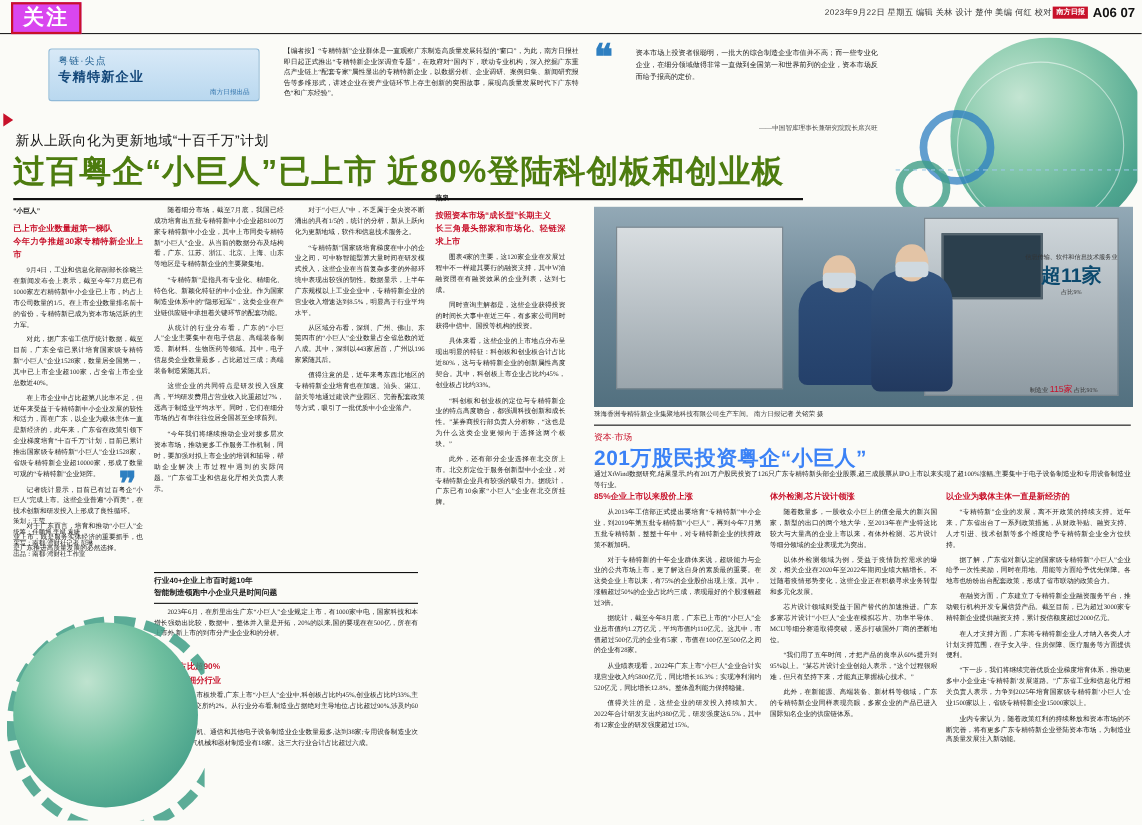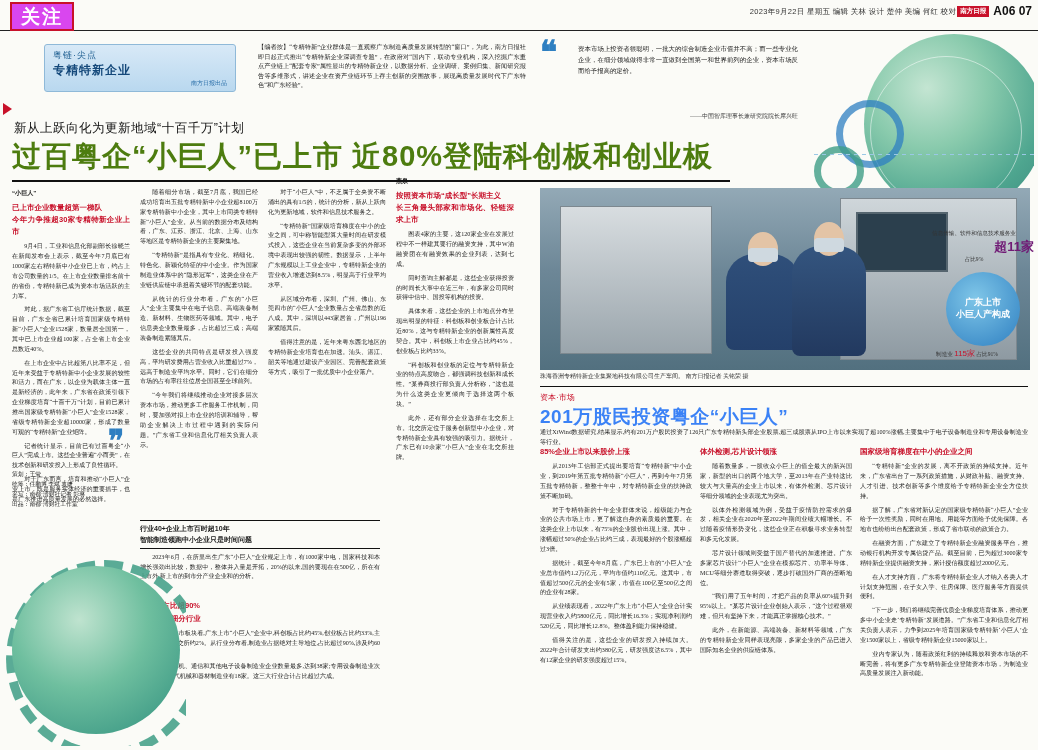--- a/index.html
+++ b/index.html
@@ -192,21 +192,21 @@
     position:absolute;left:540px;top:372px;width:490px;
     font-size:6px;color:#333;
   }
 
   
   .statbox{
     position:absolute;right:4px;top:230px;width:120px;height:130px;
     text-align:center;
   }
   .statbox .t{font-size:5.6px;color:#333;}
-  .statbox .n{font-family:"Liberation Sans",sans-serif;font-weight:bold;font-size:13px;color:#701a75;text-align:right;}
+  .statbox .n{font-family:"Liberation Sans",sans-serif;font-weight:bold;font-size:18px;color:#0c4a6e;}
   .circle-badge{
     position:absolute;right:18px;top:272px;width:74px;height:74px;border-radius:50%;
     background:radial-gradient(circle at 40% 35%,#7fc6e8,#2e7fc1);
     color:#fff;font-family:"Liberation Sans",sans-serif;font-weight:bold;
     font-size:9px;line-height:1.3;display:flex;align-items:center;justify-content:center;
     text-align:center;
   }
 
   
   .sub-kicker{
@@ -344,22 +344,20 @@
     <div class="mask m1"></div>
     <div class="mask m2"></div>
   </div>
   <div class="photo-cap">珠海香洲专精特新企业集聚地科技有限公司生产车间。 南方日报记者 关铭荣 摄</div>
 
   <div class="statbox">
     <div class="t">信息传输、软件和信息技术服务业</div>
     <div class="n">超11家</div>
     <div class="t">占比9%</div>
   </div>
-  <div class="circle-badge" style="white-space:pre-line">广东上市
-小巨人产构成</div>
   <div style="position:absolute;right:6px;top:348px;width:130px;text-align:center;font-size:5.6px;color:#333">
     <span>制造业</span>
     <span style="color:#c8112a;font-weight:normal;font-size:8px;font-family:'Liberation Sans',sans-serif">115家</span>
     <span>占比91%</span>
   </div>
 
   <div class="sub-rule"></div>
   <div class="sub-kicker">资本·市场</div>
   <div class="sub-headline">201万股民投资粤企“小巨人”</div>
   <div class="sub-lead">通过XtWind数据研究,结果显示,约有201万户股民投资了126只广东专精特新头部企业股票,超三成股票从IPO上市以来实现了超100%涨幅,主要集中于电子设备制造业和专用设备制造业等行业。</div>
@@ -376,21 +374,21 @@
   <div class="col" id="c6">
     <p class="subhead-red">体外检测,芯片设计领涨</p>
     <p>随着数量多，一股收众小巨上的值全最大的新兴国家，新型的出口的两个地大学，至2013年在产业特这比较大与大量高的企业上市以来，有体外检测、芯片设计等细分领域的企业表现尤为突出。</p>
     <p>以体外检测领域为例，受益于疫情防控需求的爆发，相关企业在2020年至2022年期间业绩大幅增长。不过随着疫情形势变化，这些企业正在积极寻求业务转型和多元化发展。</p>
     <p>芯片设计领域则受益于国产替代的加速推进。广东多家芯片设计“小巨人”企业在模拟芯片、功率半导体、MCU等细分赛道取得突破，逐步打破国外厂商的垄断地位。</p>
     <p>“我们用了五年时间，才把产品的良率从60%提升到95%以上。”某芯片设计企业创始人表示，“这个过程很艰难，但只有坚持下来，才能真正掌握核心技术。”</p>
     <p>此外，在新能源、高端装备、新材料等领域，广东的专精特新企业同样表现亮眼，多家企业的产品已进入国际知名企业的供应链体系。</p>
   </div>
 
   <div class="col" id="c7">
-    <p class="subhead-red">国家级培育梯度在中小的企业之间</p>
+    <p class="subhead-red">以企业为载体主体一直是新经济的</p>
     <p>“专精特新”企业的发展，离不开政策的持续支持。近年来，广东省出台了一系列政策措施，从财政补贴、融资支持、人才引进、技术创新等多个维度给予专精特新企业全方位扶持。</p>
     <p>据了解，广东省对新认定的国家级专精特新“小巨人”企业给予一次性奖励，同时在用地、用能等方面给予优先保障。各地市也纷纷出台配套政策，形成了省市联动的政策合力。</p>
     <p>在融资方面，广东建立了专精特新企业融资服务平台，推动银行机构开发专属信贷产品。截至目前，已为超过3000家专精特新企业提供融资支持，累计授信额度超过2000亿元。</p>
     <p>在人才支持方面，广东将专精特新企业人才纳入各类人才计划支持范围，在子女入学、住房保障、医疗服务等方面提供便利。</p>
     <p>“下一步，我们将继续完善优质企业梯度培育体系，推动更多中小企业走‘专精特新’发展道路。”广东省工业和信息化厅相关负责人表示，力争到2025年培育国家级专精特新‘小巨人’企业1500家以上，省级专精特新企业15000家以上。</p>
     <p>业内专家认为，随着政策红利的持续释放和资本市场的不断完善，将有更多广东专精特新企业登陆资本市场，为制造业高质量发展注入新动能。</p>
   </div>
 
   <div class="quote-mark-left">❞</div>
   <div class="credits">

